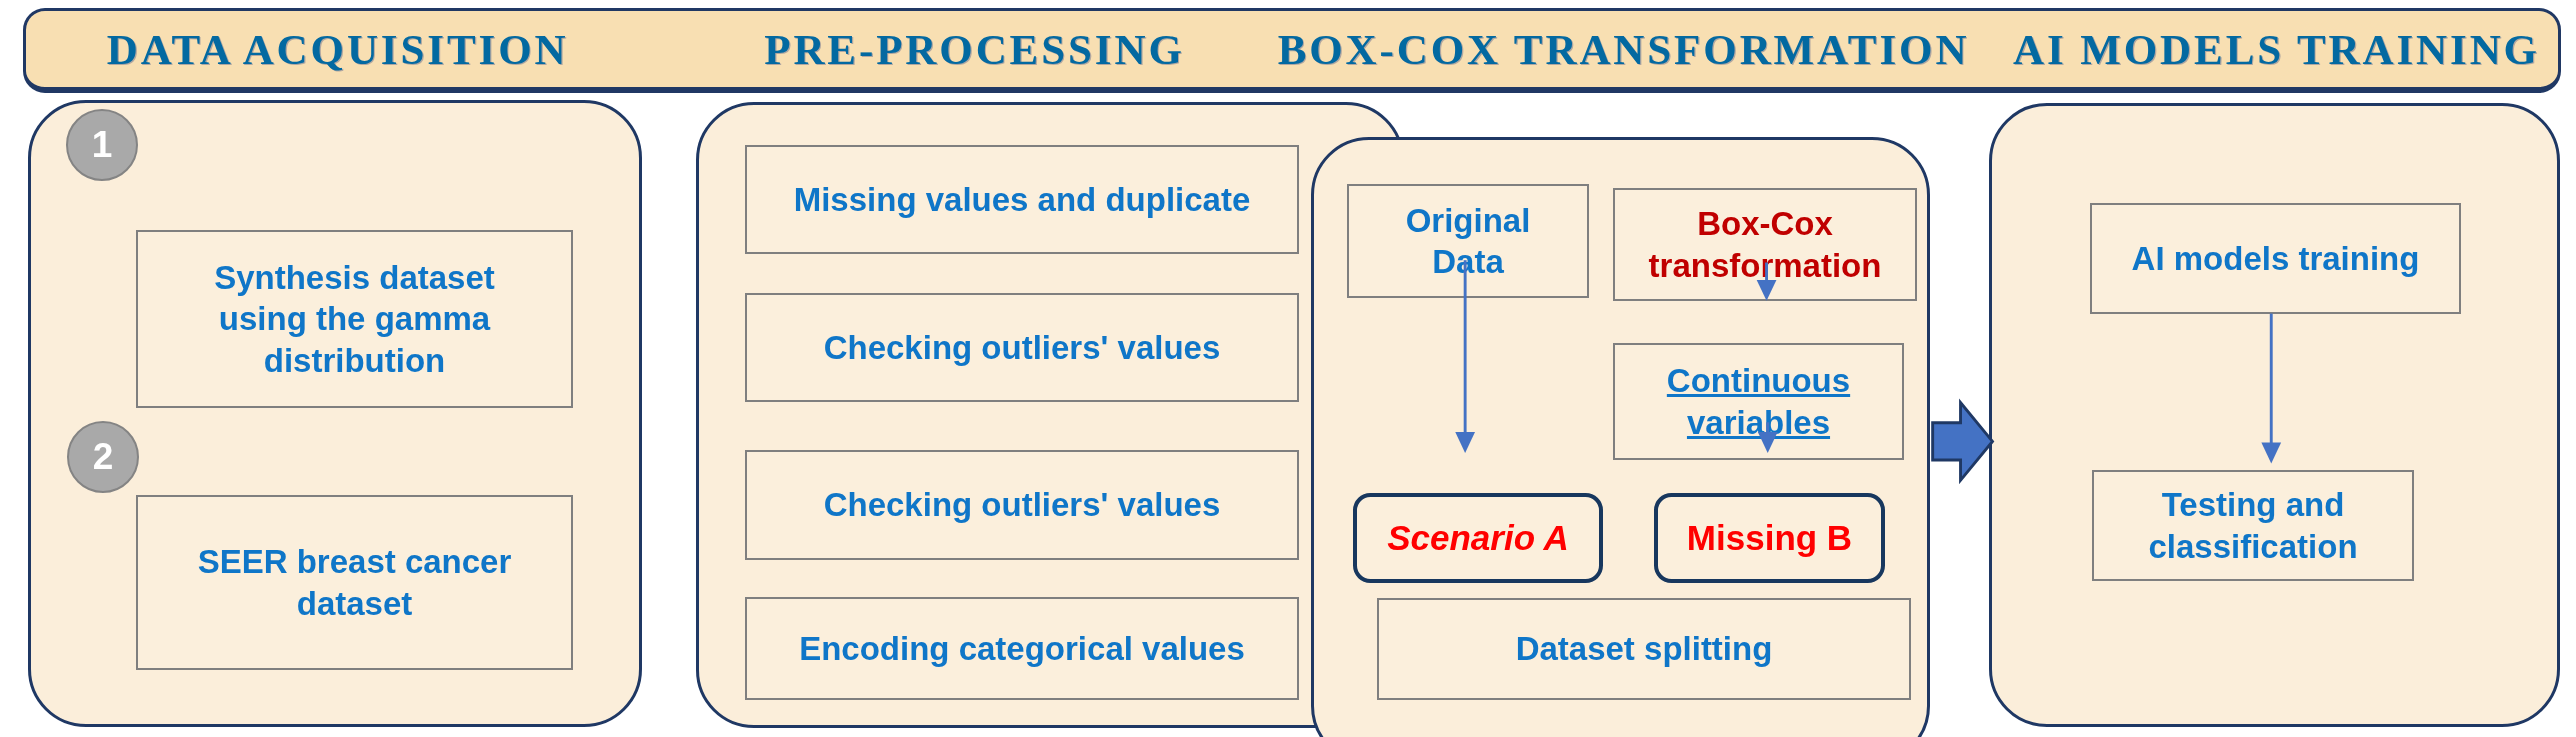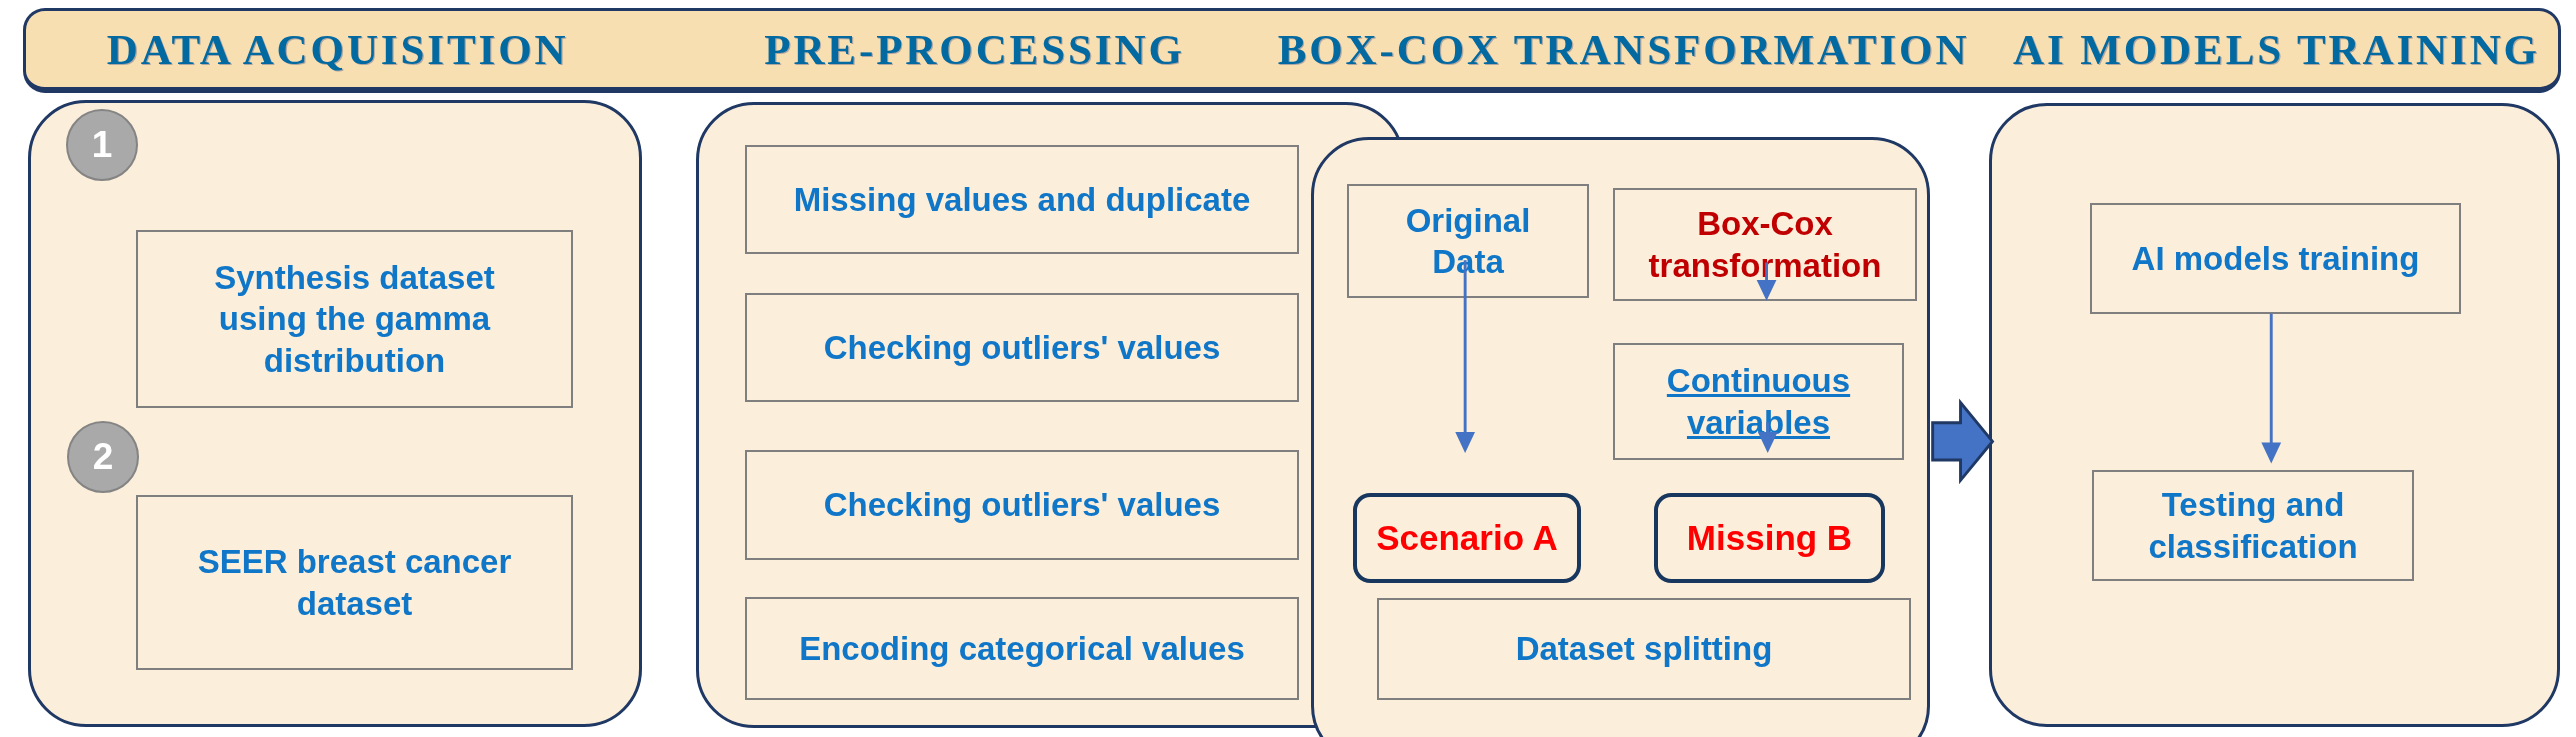--- a/index.html
+++ b/index.html
@@ -104,21 +104,21 @@
     <div class="box" style="left:46px;top:40px;width:554px;height:109px;">Missing values and duplicate</div>
     <div class="box" style="left:46px;top:188px;width:554px;height:109px;">Checking outliers' values</div>
     <div class="box" style="left:46px;top:345px;width:554px;height:110px;">Checking outliers' values</div>
     <div class="box" style="left:46px;top:492px;width:554px;height:103px;">Encoding categorical values</div>
   </section>
 
   <section class="panel" id="p3">
     <div class="box" style="left:33px;top:44px;width:242px;height:114px;">Original Data</div>
     <div class="box txt-darkred" style="left:299px;top:48px;width:304px;height:113px;">Box-Cox transformation</div>
     <div class="box" style="left:299px;top:203px;width:291px;height:117px;text-decoration:underline;">Continuous variables</div>
-    <div class="box scenario" style="left:39px;top:353px;width:228px;height:90px;">Scenario A</div>
+    <div class="box scenario" style="left:39px;top:353px;width:250px;height:90px;font-style:italic;">Scenario A</div>
     <div class="box scenario" style="left:340px;top:353px;width:231px;height:90px;">Missing B</div>
     <div class="box" style="left:63px;top:458px;width:534px;height:102px;">Dataset splitting</div>
   </section>
 
   <section class="panel" id="p4">
     <div class="box" style="left:98px;top:97px;width:371px;height:111px;">AI models training</div>
     <div class="box" style="left:100px;top:364px;width:322px;height:111px;">Testing and classification</div>
   </section>
 
   <svg class="arrows" viewBox="0 0 4434 1269" xmlns="http://www.w3.org/2000/svg">

